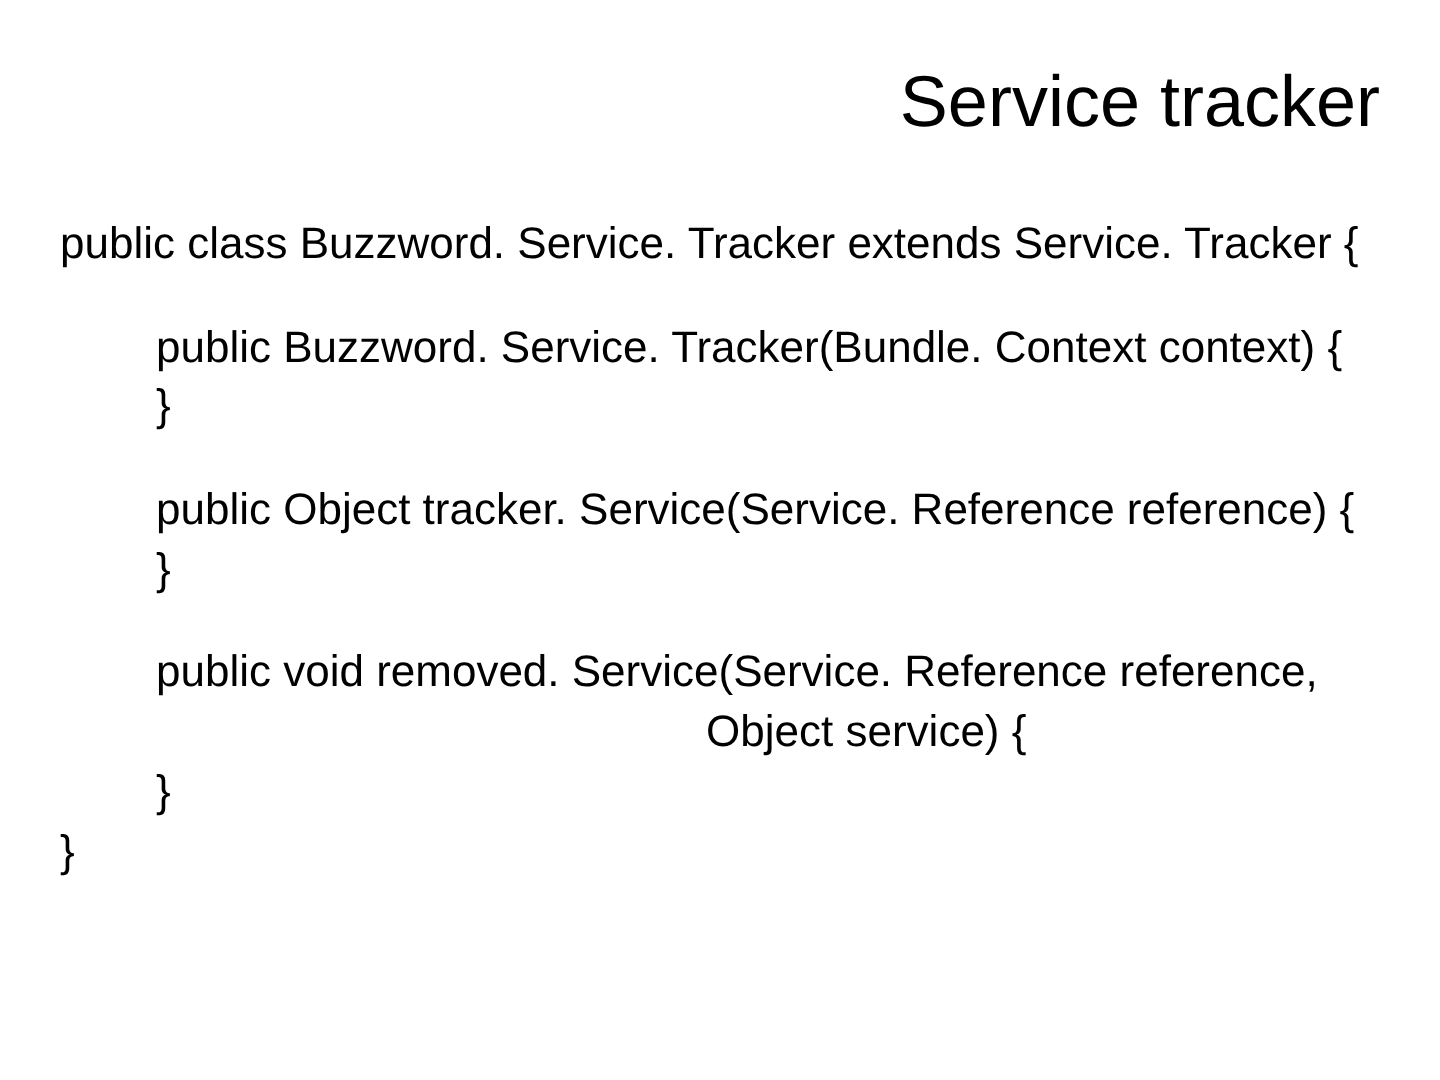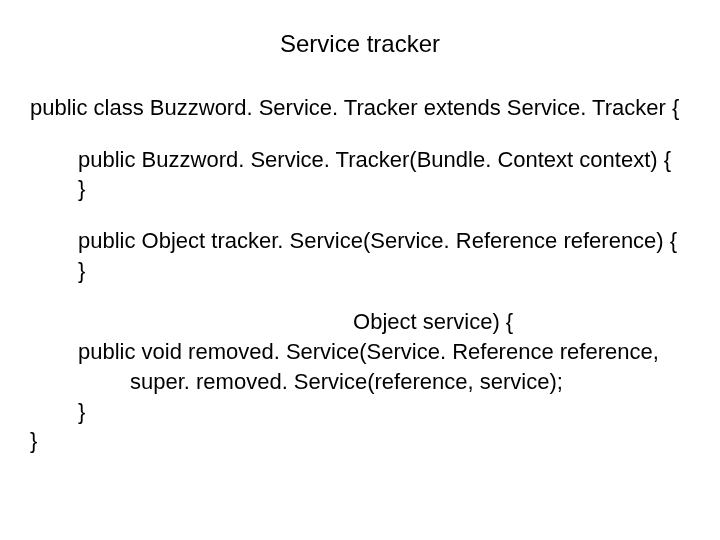--- a/index.html
+++ b/index.html
@@ -9,23 +9,23 @@
     }
     body {
       width: 720px;
       height: 540px;
       background: #ffffff;
       font-family: Arial, Helvetica, sans-serif;
       color: #000000;
       padding: 20px 30px;
     }
     .title {
-      font-size: 24px;
+      font-size: 36px;
       font-weight: normal;
-      text-align: center;
+      text-align: right;
       margin-bottom: 35px;
       margin-top: 10px;
     }
     .code-block {
       font-size: 22px;
       line-height: 1.35;
     }
     .line-0 { margin-left: 0; }
     .line-1 { margin-left: 48px; }
     .line-2 { margin-left: 100px; }
@@ -44,18 +44,17 @@
   <div class="line-1">public Buzzword. Service. Tracker(Bundle. Context context) {</div>
   <div class="line-1">}</div>
 
   <div class="spacer"></div>
 
   <div class="line-1">public Object tracker. Service(Service. Reference reference) {</div>
   <div class="line-1">}</div>
 
   <div class="spacer"></div>
 
+  <div class="line-1">public void removed. Service(Service. Reference reference,</div>
   <div class="line-1">&nbsp;&nbsp;&nbsp;&nbsp;&nbsp;&nbsp;&nbsp;&nbsp;&nbsp;&nbsp;&nbsp;&nbsp;&nbsp;&nbsp;&nbsp;&nbsp;&nbsp;&nbsp;&nbsp;&nbsp;&nbsp;&nbsp;&nbsp;&nbsp;&nbsp;&nbsp;&nbsp;&nbsp;&nbsp;&nbsp;&nbsp;&nbsp;&nbsp;&nbsp;&nbsp;&nbsp;&nbsp;&nbsp;&nbsp;&nbsp;&nbsp;&nbsp;&nbsp;&nbsp;&nbsp;Object service) {</div>
-  <div class="line-1">public void removed. Service(Service. Reference reference,</div>
-  <div class="line-2">super. removed. Service(reference, service);</div>
   <div class="line-1">}</div>
   <div class="line-0">}</div>
 </div>
 
 </body></html>

